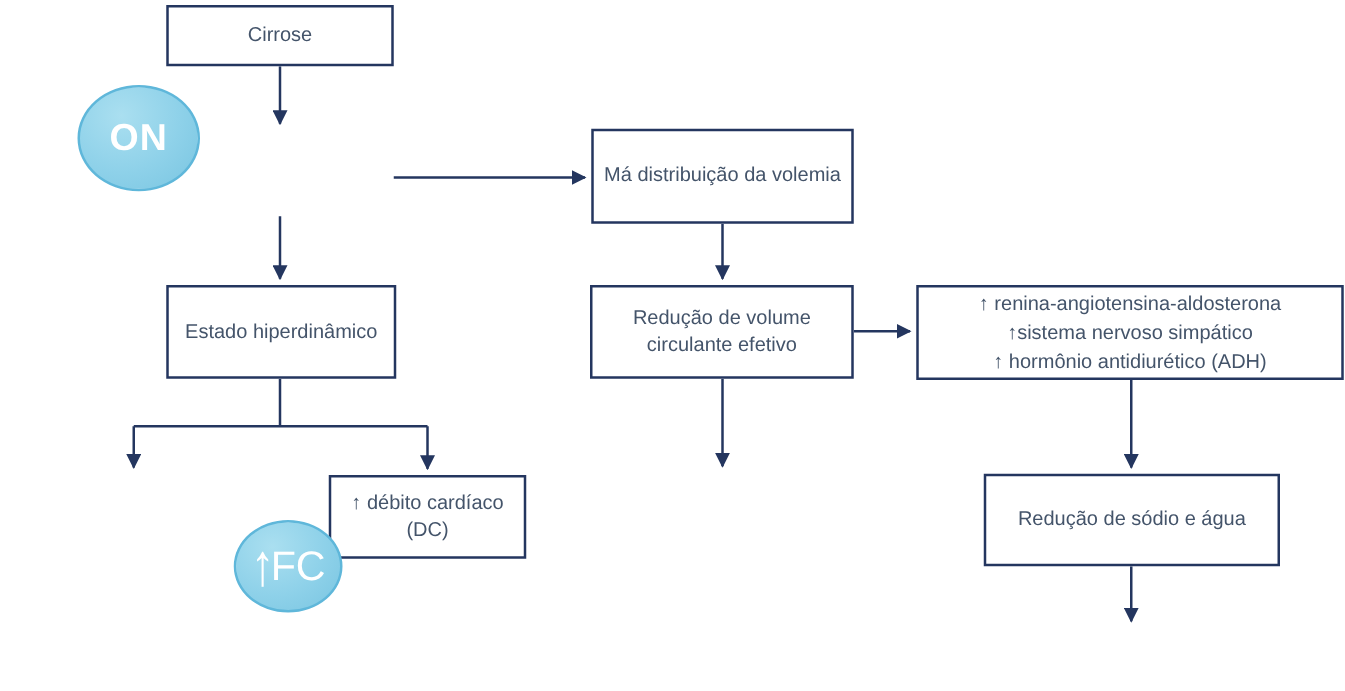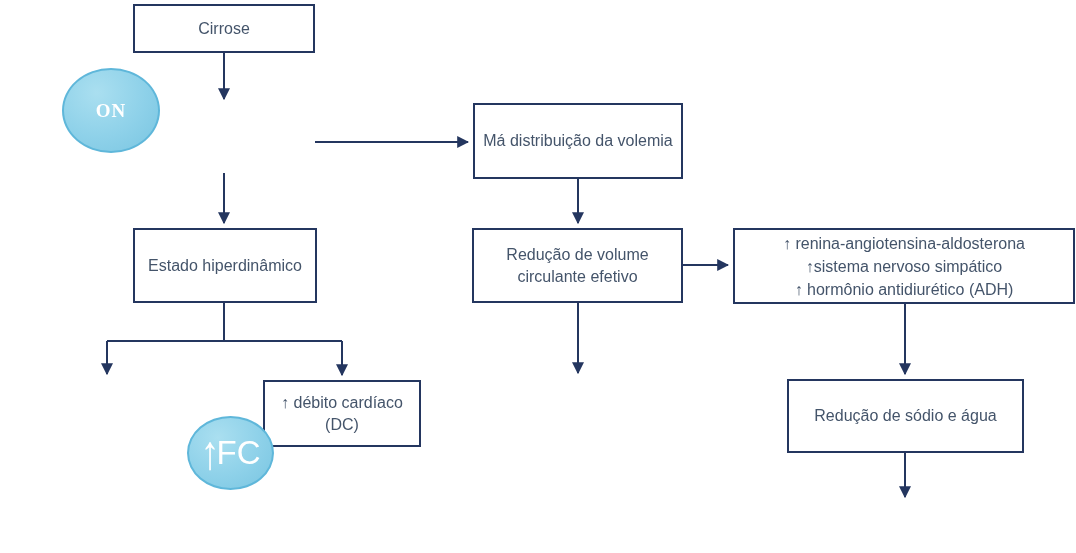--- a/index.html
+++ b/index.html
@@ -51,21 +51,21 @@
     background: radial-gradient(ellipse at 35% 28%, #aadff0 0%, #8ed1e9 55%, #79c5e1 100%);
     border: 2px solid #5fb7da;
     color: #ffffff;
     display: flex;
     align-items: center;
     justify-content: center;
     z-index: 3;
   }
   #badge-on {
     left: 62px; top: 68px; width: 98px; height: 85px;
-    font-size: 19px; font-weight: bold; letter-spacing: 1px; font-family: Liberation Serif, serif;
+    font-size: 30px; font-weight: bold; letter-spacing: 1px;
   }
   #badge-fc {
     left: 187px; top: 416px; width: 87px; height: 74px;
     font-size: 33px;
   }
   .fc-arrow {
     display: inline-block;
     font-size: 38px;
     font-weight: bold;
     transform: scaleY(1.25);

